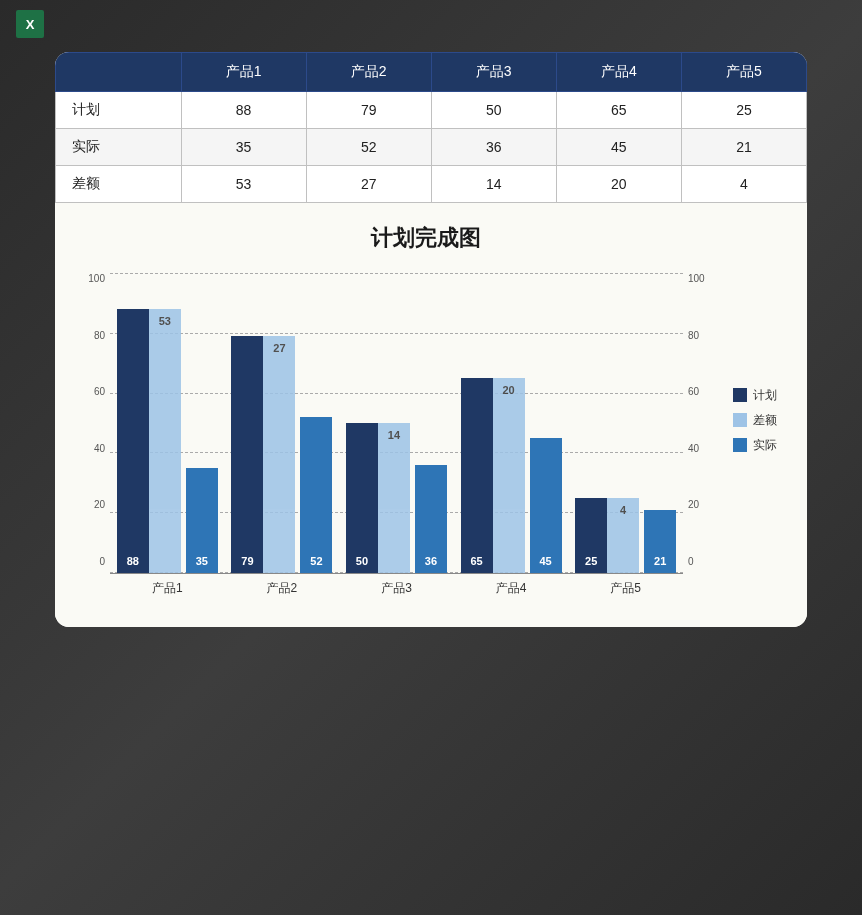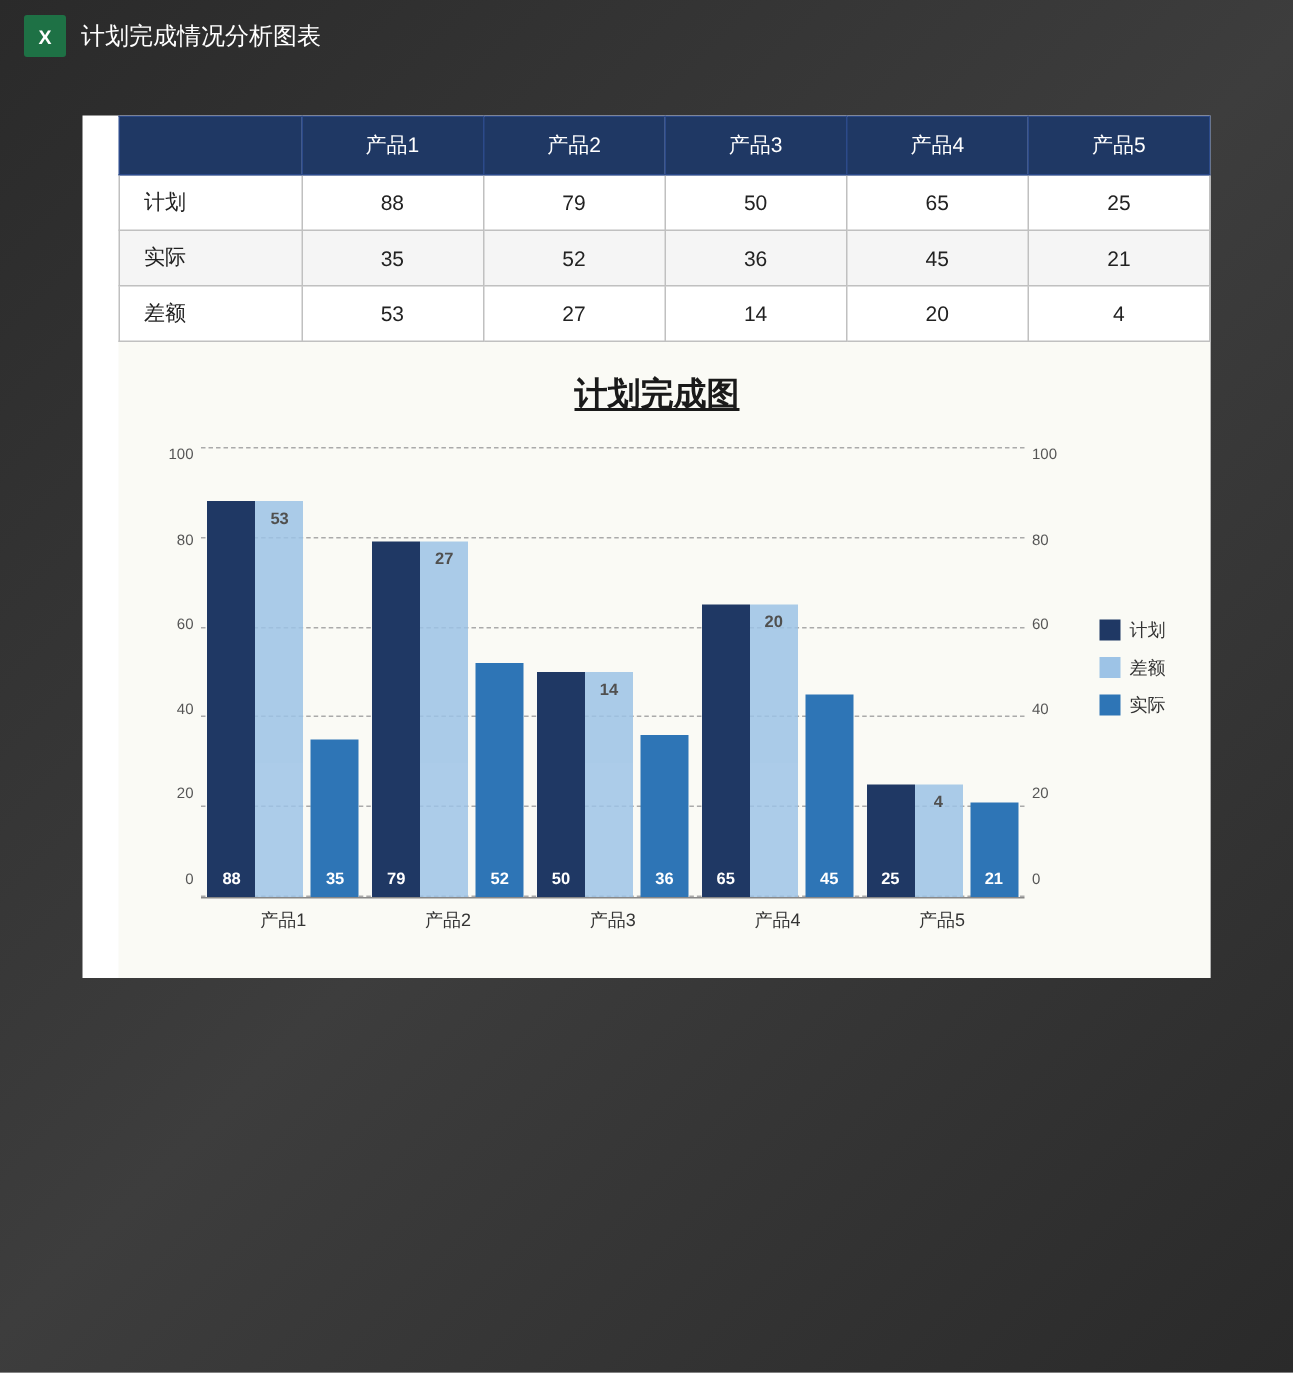--- a/index.html
+++ b/index.html
@@ -47,25 +47,24 @@
 
     .top-title {
       color: white;
       font-size: 16px;
       font-weight: normal;
     }
 
     .main-card {
       position: relative;
       z-index: 10;
-      margin: 29px 55px;
+      margin: 4px 55px;
       background: white;
-      border-radius: 0;
+      border-radius: 14px;
       overflow: hidden;
-      padding-left: 24px;
     }
 
     
     .data-table {
       width: 100%;
       border-collapse: collapse;
     }
 
     .data-table th {
       background: #1f3864;
@@ -111,21 +110,20 @@
       position: relative;
     }
 
     .chart-title {
       text-align: center;
       font-size: 22px;
       font-weight: bold;
       color: #1a1a1a;
       margin-bottom: 20px;
       font-family: 'Microsoft YaHei', SimHei, sans-serif;
-      text-decoration: underline;
     }
 
     .chart-area {
       display: flex;
       align-items: flex-end;
       position: relative;
     }
 
     .chart-with-axes {
       flex: 1;
@@ -271,21 +269,20 @@
       margin: 0;
     }
   </style>
 </head>
 <body>
 
 <div class="top-bar">
   <div class="excel-icon">
     <span>X</span>
   </div>
-  <span class="top-title">计划完成情况分析图表</span>
 </div>
 
 <div class="main-card">
 
   <table class="data-table">
     <thead>
       <tr id="table-header-row">
           <th></th>
           <th>产品1</th>
           <th>产品2</th>

